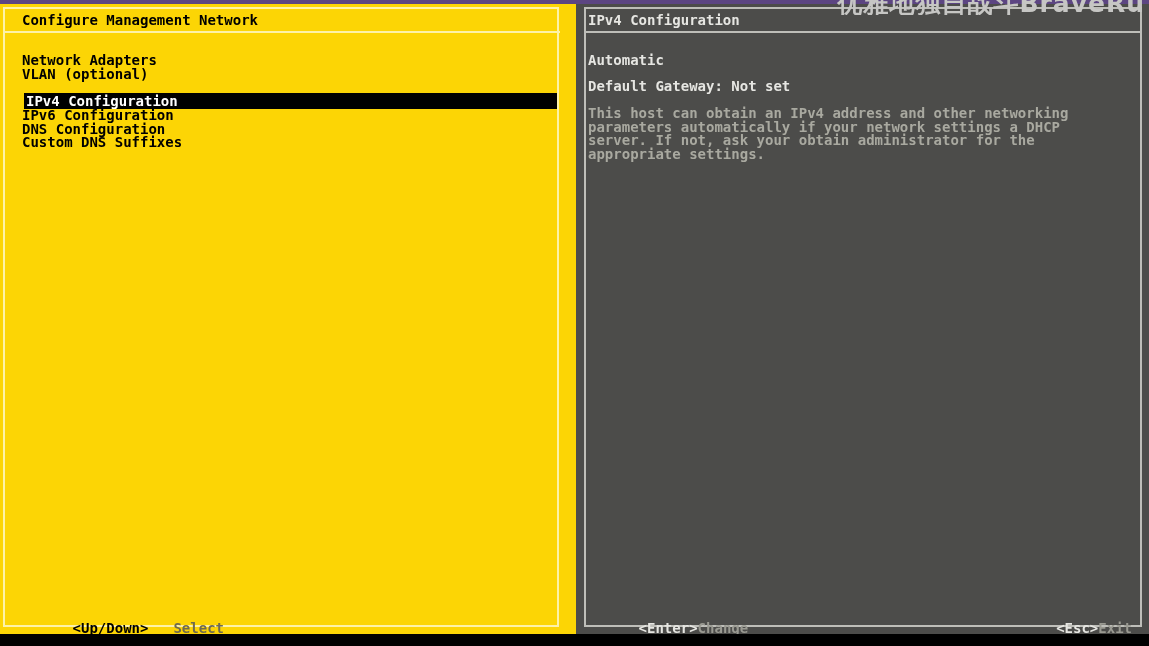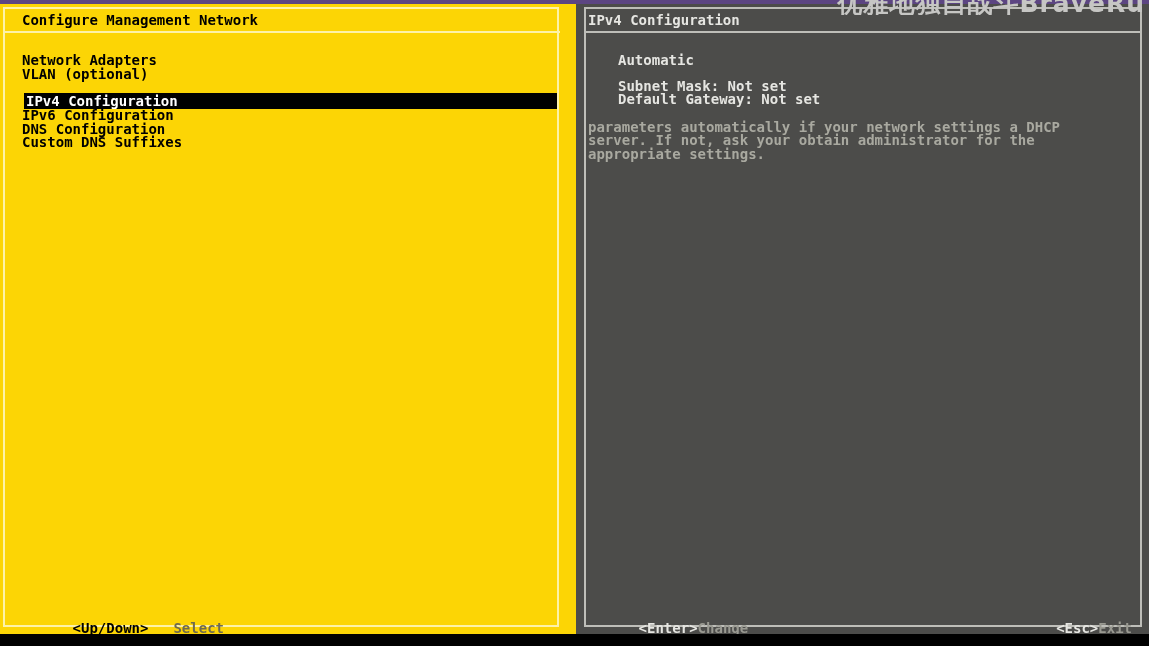--- a/index.html
+++ b/index.html
@@ -23,21 +23,21 @@
   .footer-left .key {color:#000;}
   .footer-left .action {color:#6e6a50; margin-left:25px;}
 
   
   .pane-right {position:absolute; left:576px; top:4px; width:573px; height:630px; background:#4c4c4a;}
   .pane-right .pane-box {position:absolute; left:8px; top:3px; width:554px; height:616px; border:2px solid #bebeb9;}
   .pane-right .pane-title {position:absolute; left:12px; top:9px; font-size:14px; line-height:15px; color:#e6e6e2; white-space:pre;}
   .pane-right .title-rule {position:absolute; left:8px; top:27px; width:558px; height:2px; background:#bebeb9;}
   .detail {position:absolute; left:12px; top:50px; width:548px;}
   .line {height:13.5px; line-height:13.5px; font-size:14px; white-space:pre;}
-  .line.white {color:#e6e6e2;margin-left:30px;}
+  .line.white {color:#e6e6e2;}
   .line.desc {color:#a9a9a0;}
   .gap12 {height:12px;}
   .gap14 {height:14px;}
   .footer-right-a {position:absolute; left:12px; top:602px; font-size:14px; line-height:15px; white-space:pre;}
   .footer-right-b {position:absolute; right:17px; top:602px; font-size:14px; line-height:15px; white-space:pre;}
   .key-w {color:#e6e6e2;}
   .act-g {color:#9a9a92; }
 
   
   .bottom-bar {
@@ -76,23 +76,23 @@
     </div>
   </div>
 
   <div class="pane-right">
     <div class="pane-box"></div>
     <div class="pane-title">IPv4 Configuration</div>
     <div class="title-rule"></div>
     <div class="detail">
       <div class="line white">Automatic</div>
       <div class="gap12"></div>
-      <div class="line white">Subnet Mask: Not set</div>
       <div class="line white">Default Gateway: Not set</div>
       <div class="gap14"></div>
+      <div class="line desc">This host can obtain an IPv4 address and other networking</div>
       <div class="line desc">parameters automatically if your network settings a DHCP</div>
       <div class="line desc">server. If not, ask your obtain administrator for the</div>
       <div class="line desc">appropriate settings.</div>
     </div>
     <div class="footer-right-a">
       <span class="key-w">&lt;Enter&gt;</span><span class="act-g">Change</span>
     </div>
     <div class="footer-right-b">
       <span class="key-w">&lt;Esc&gt;</span><span class="act-g">Exit</span>
     </div>

